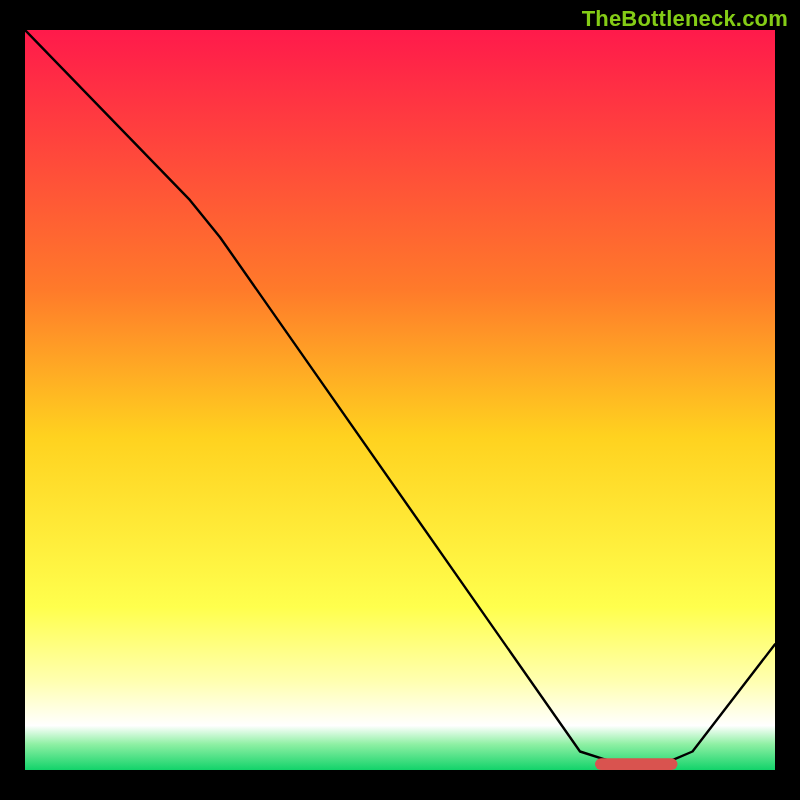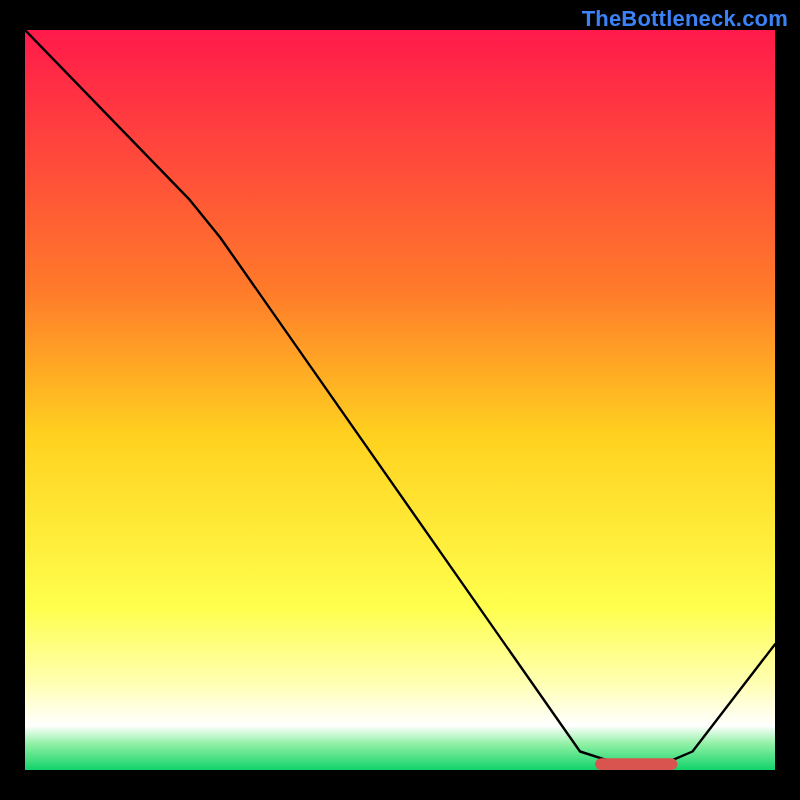--- a/index.html
+++ b/index.html
@@ -14,21 +14,21 @@
   .frame {
     position: relative;
     width: 800px;
     height: 800px;
     background: #000;
   }
   .watermark {
     position: absolute;
     top: 6px;
     right: 12px;
-    color: #3b82f6;
+    color: #84cc16;
     font-size: 22px;
     font-weight: 600;
     letter-spacing: 0.2px;
     user-select: none;
   }
   .plot-wrap {
     position: absolute;
     left: 25px;
     top: 30px;
     width: 750px;

